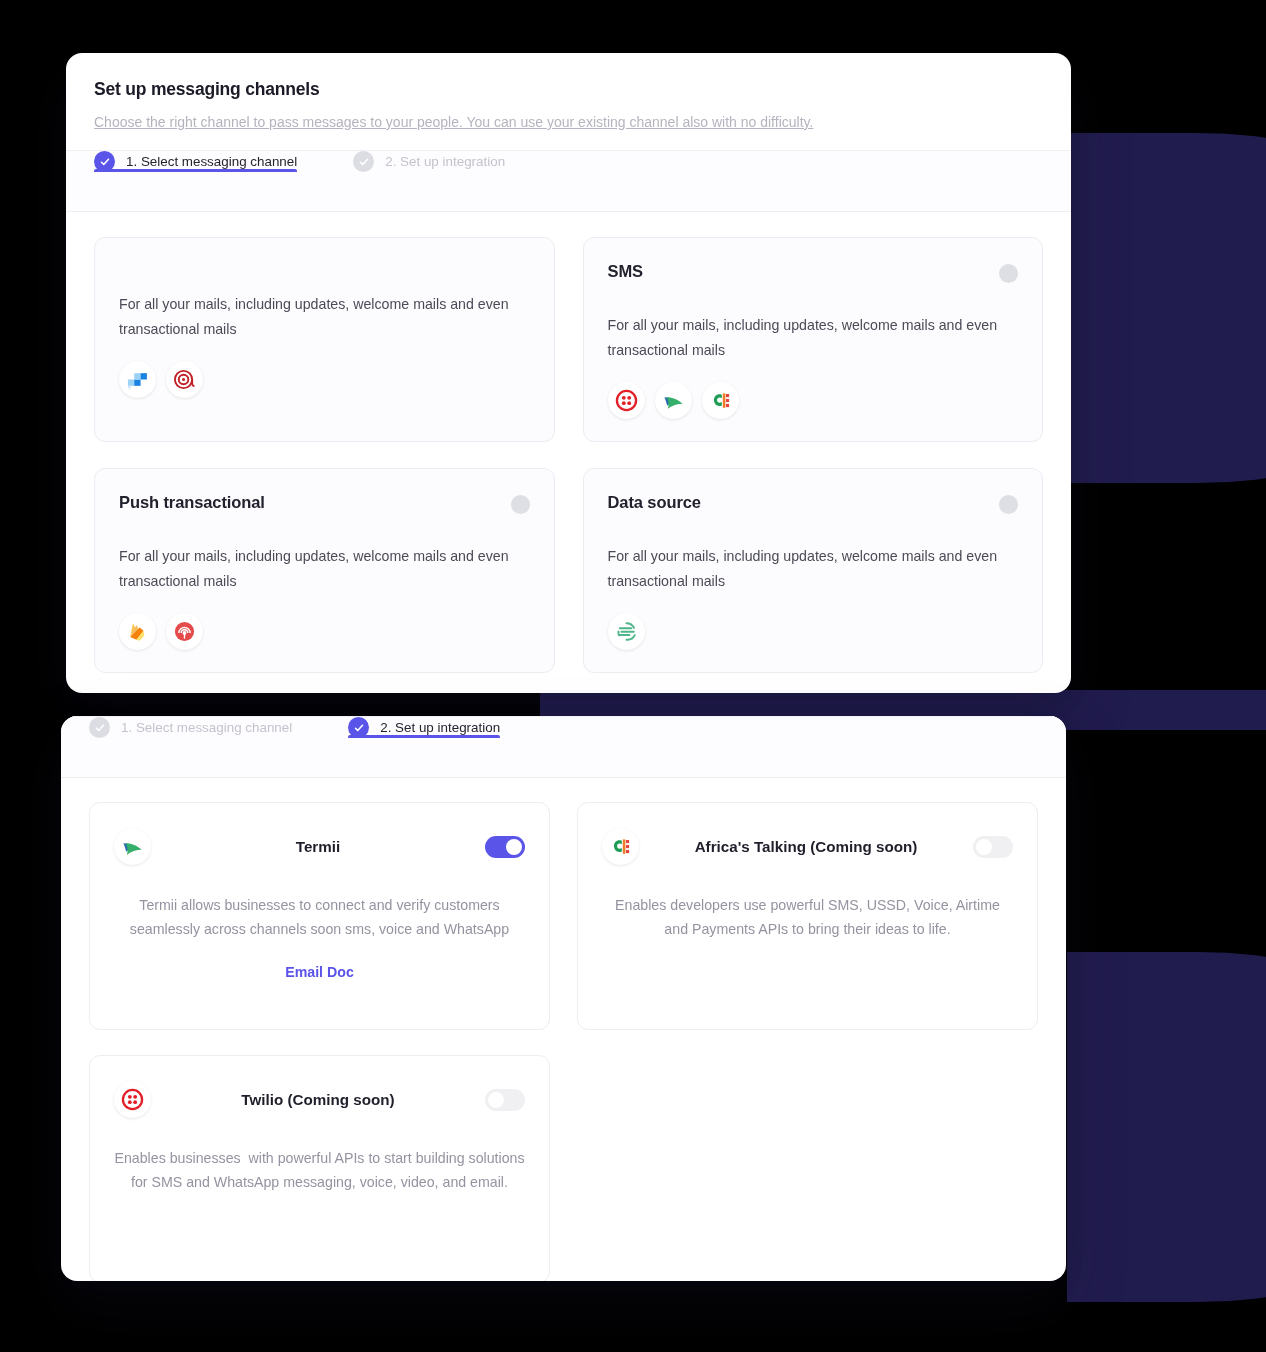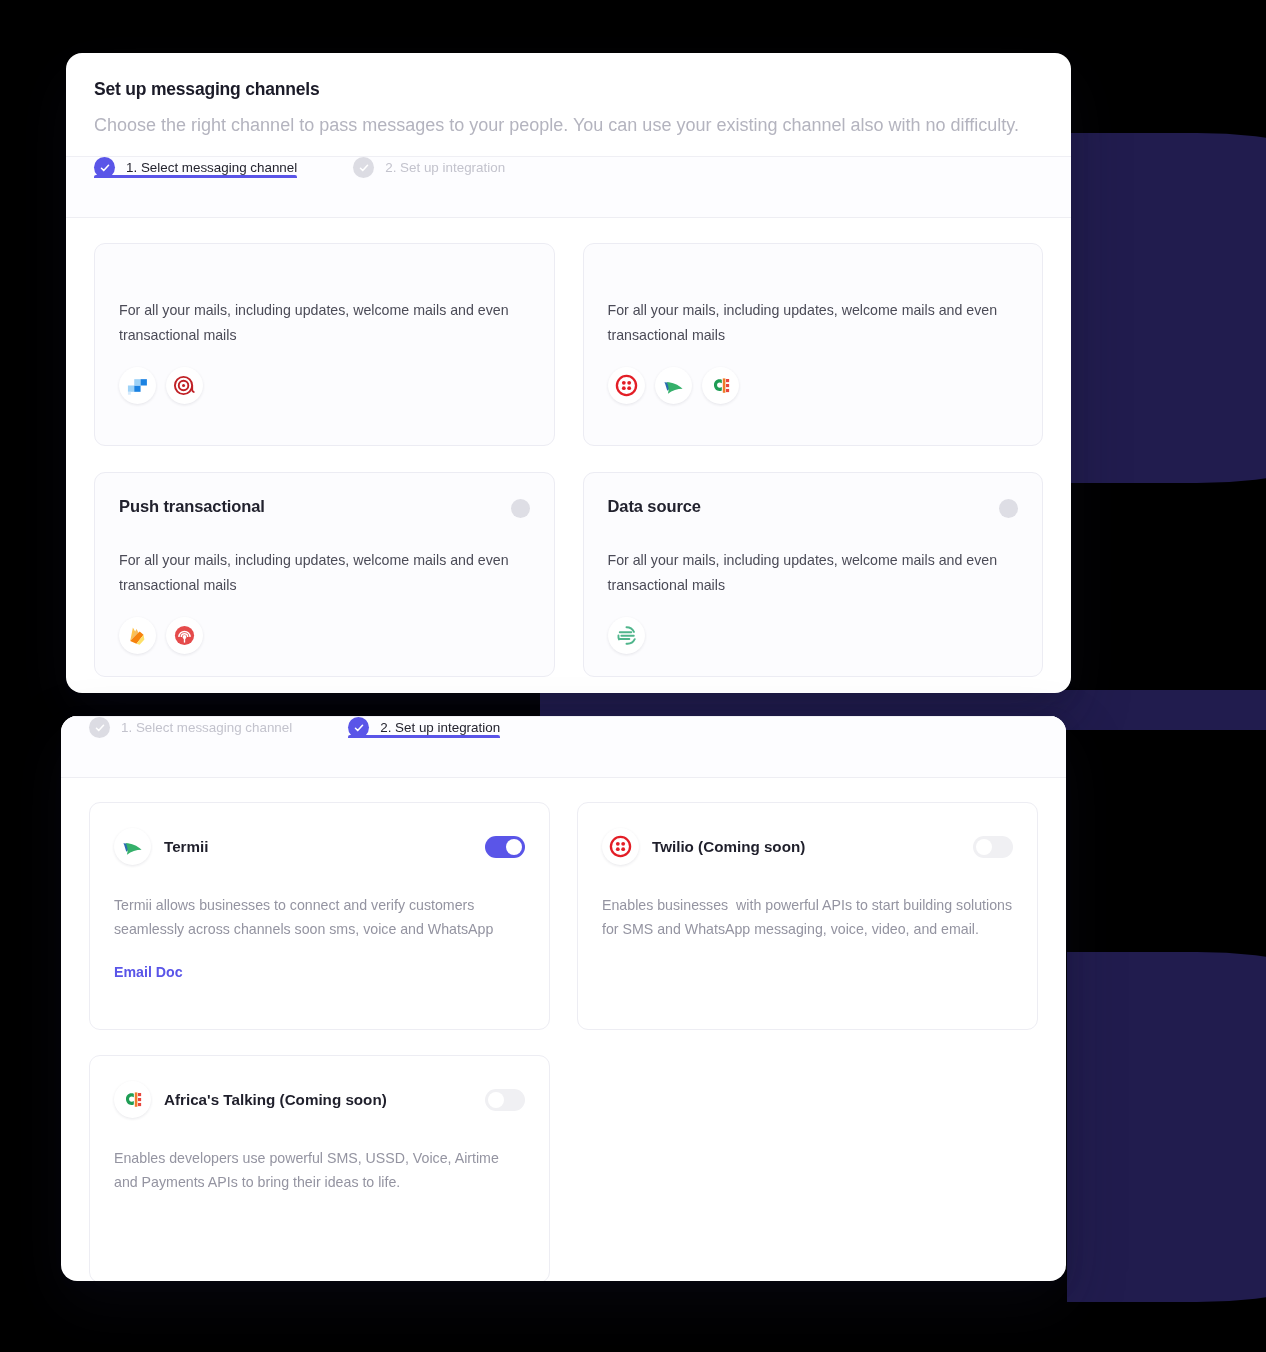--- a/index.html
+++ b/index.html
@@ -39,21 +39,21 @@
   }
   .panel-top  { left: 66px; top: 53px;  width: 1005px; height: 640px; }
   .panel-bot  { left: 61px; top: 716px; width: 1005px; height: 565px; }
 
   
   .panel-head { padding: 26px 28px 18px 28px; }
   .panel-title {
     font-size: 17.5px; font-weight: bold; color: #1b1b28;
     letter-spacing: -.2px; margin-bottom: 12px;
   }
-  .panel-sub { font-size: 18px; color: #b4b4bf; line-height: 1.45; }
+  .panel-sub { font-size: 14px; color: #b4b4bf; line-height: 1.45; text-decoration: underline; }
 
   
   .tabs {
     display: flex; align-items: flex-start;
     border-top: 1px solid #efeff4;
     border-bottom: 1px solid #eeeef3;
     background: #fdfdff;
     padding-left: 28px;
     height: 62px;
   }
@@ -113,20 +113,21 @@
     display: flex; align-items: center; justify-content: center;
     box-shadow: 0 1px 3px rgba(30,30,60,.10);
   }
   .logo svg { width: 23px; height: 23px; display: block; }
 
   
   .igrid {
     padding: 24px 28px 28px 28px;
     display: grid; grid-template-columns: 1fr 1fr;
     gap: 25px 27px;
+    text-align: center;
   }
   .int-card {
     background: #ffffff;
     border: 1px solid #ededf3;
     border-radius: 11px;
     padding: 25px 24px 24px 24px;
     min-height: 228px;
   }
   .int-top { display: flex; align-items: center; gap: 13px; }
   .int-logo {
@@ -217,20 +218,24 @@
               <circle cx="11" cy="12" r="9" fill="none" stroke="#c02126" stroke-width="2"></circle>
               <circle cx="11" cy="12" r="5" fill="none" stroke="#c02126" stroke-width="2"></circle>
               <circle cx="11" cy="12" r="1.6" fill="#c02126"></circle>
               <path d="M20 12v4.5a2.4 2.4 0 0 0 2.4 2.4" fill="none" stroke="#c02126" stroke-width="2"></path>
             </svg>
           </span>
         </div>
       </div>
 
       <div class="ch-card">
+        <div class="ch-top">
+          <div class="ch-name">SMS</div>
+          <div class="radio unsel"></div>
+        </div>
         <div class="ch-desc">For all your mails, including updates, welcome mails and even transactional mails</div>
         <div class="logos">
           <span class="logo">
             <svg viewBox="0 0 24 24">
               <circle cx="12" cy="12" r="10" fill="none" stroke="#e31e26" stroke-width="2.4"></circle>
               <circle cx="9.2" cy="9.2" r="2" fill="#e31e26"></circle>
               <circle cx="14.8" cy="9.2" r="2" fill="#e31e26"></circle>
               <circle cx="9.2" cy="14.8" r="2" fill="#e31e26"></circle>
               <circle cx="14.8" cy="14.8" r="2" fill="#e31e26"></circle>
             </svg>
@@ -340,50 +345,50 @@
             </span>
         </div>
         <div class="int-desc">Termii allows businesses to connect and verify customers seamlessly across channels soon sms, voice and WhatsApp</div>
         <a class="view-doc">Email Doc</a>
       </div>
 
       <div class="int-card">
         <div class="int-top">
           <span class="int-logo">
             <svg viewBox="0 0 24 24">
+              <path d="M10.8 5.6c-3.3 0-5.6 2.6-5.6 6s2.3 6.2 5.6 6.2c1 0 1.9-.2 2.6-.6v-3.6c-.6.5-1.4.8-2.3.8-1.6 0-2.7-1.2-2.7-2.8s1.1-2.7 2.7-2.7c.9 0 1.7.3 2.3.8V5.9c-.7-.2-1.6-.3-2.6-.3z" fill="#1f9d55"></path>
+              <rect x="14.4" y="4.6" width="2.7" height="15" fill="#ef7d2a"></rect>
+              <rect x="17.7" y="5.2" width="3.3" height="3.3" fill="#e8453c"></rect>
+              <rect x="17.7" y="10.4" width="3.3" height="3.3" fill="#e8453c"></rect>
+              <rect x="17.7" y="15.6" width="3.3" height="3.3" fill="#e8453c"></rect>
+            </svg>
+          </span>
+          <span class="int-name">Africa's Talking (Coming soon)</span>
+          <span class="toggle off">
+              <span class="knob"></span>
+            </span>
+        </div>
+        <div class="int-desc">Enables developers use powerful SMS, USSD, Voice, Airtime and Payments APIs to bring their ideas to life.</div>
+      </div>
+
+      <div class="int-card">
+        <div class="int-top">
+          <span class="int-logo">
+            <svg viewBox="0 0 24 24">
               <circle cx="12" cy="12" r="10" fill="none" stroke="#e31e26" stroke-width="2.4"></circle>
               <circle cx="9.2" cy="9.2" r="2" fill="#e31e26"></circle>
               <circle cx="14.8" cy="9.2" r="2" fill="#e31e26"></circle>
               <circle cx="9.2" cy="14.8" r="2" fill="#e31e26"></circle>
               <circle cx="14.8" cy="14.8" r="2" fill="#e31e26"></circle>
             </svg>
           </span>
           <span class="int-name">Twilio (Coming soon)</span>
           <span class="toggle off">
               <span class="knob"></span>
             </span>
         </div>
         <div class="int-desc">Enables businesses  with powerful APIs to start building solutions for SMS and WhatsApp messaging, voice, video, and email.</div>
       </div>
 
-      <div class="int-card">
-        <div class="int-top">
-          <span class="int-logo">
-            <svg viewBox="0 0 24 24">
-              <path d="M10.8 5.6c-3.3 0-5.6 2.6-5.6 6s2.3 6.2 5.6 6.2c1 0 1.9-.2 2.6-.6v-3.6c-.6.5-1.4.8-2.3.8-1.6 0-2.7-1.2-2.7-2.8s1.1-2.7 2.7-2.7c.9 0 1.7.3 2.3.8V5.9c-.7-.2-1.6-.3-2.6-.3z" fill="#1f9d55"></path>
-              <rect x="14.4" y="4.6" width="2.7" height="15" fill="#ef7d2a"></rect>
-              <rect x="17.7" y="5.2" width="3.3" height="3.3" fill="#e8453c"></rect>
-              <rect x="17.7" y="10.4" width="3.3" height="3.3" fill="#e8453c"></rect>
-              <rect x="17.7" y="15.6" width="3.3" height="3.3" fill="#e8453c"></rect>
-            </svg>
-          </span>
-          <span class="int-name">Africa's Talking (Coming soon)</span>
-          <span class="toggle off">
-              <span class="knob"></span>
-            </span>
-        </div>
-        <div class="int-desc">Enables developers use powerful SMS, USSD, Voice, Airtime and Payments APIs to bring their ideas to life.</div>
-      </div>
-
     </div>
   </div>
 
 </div>
 
 </body></html>

